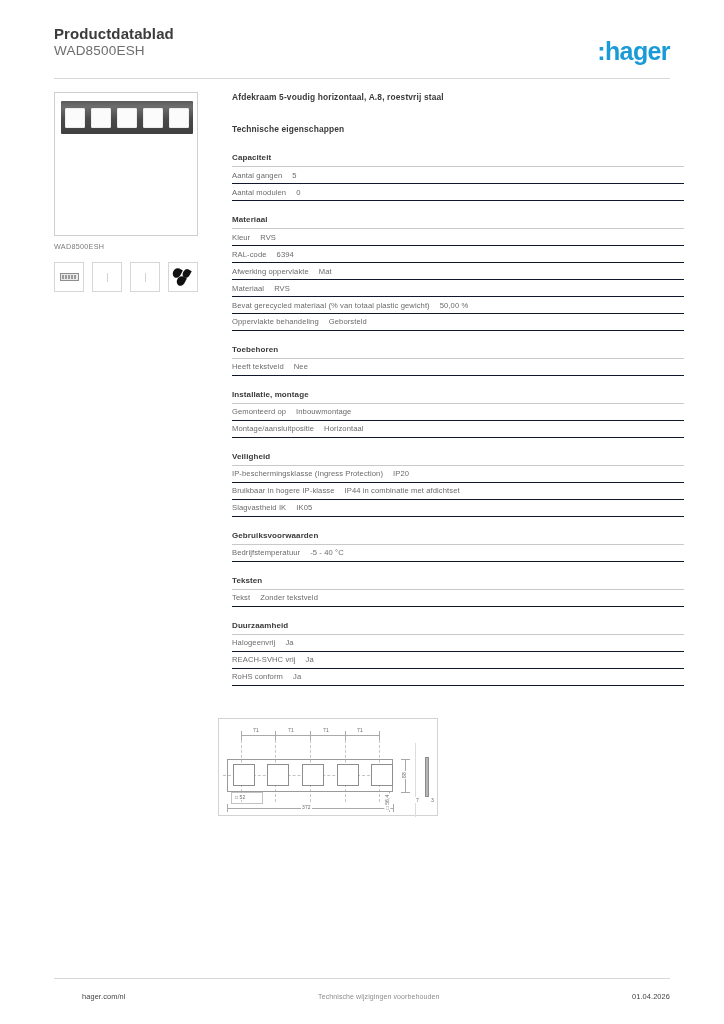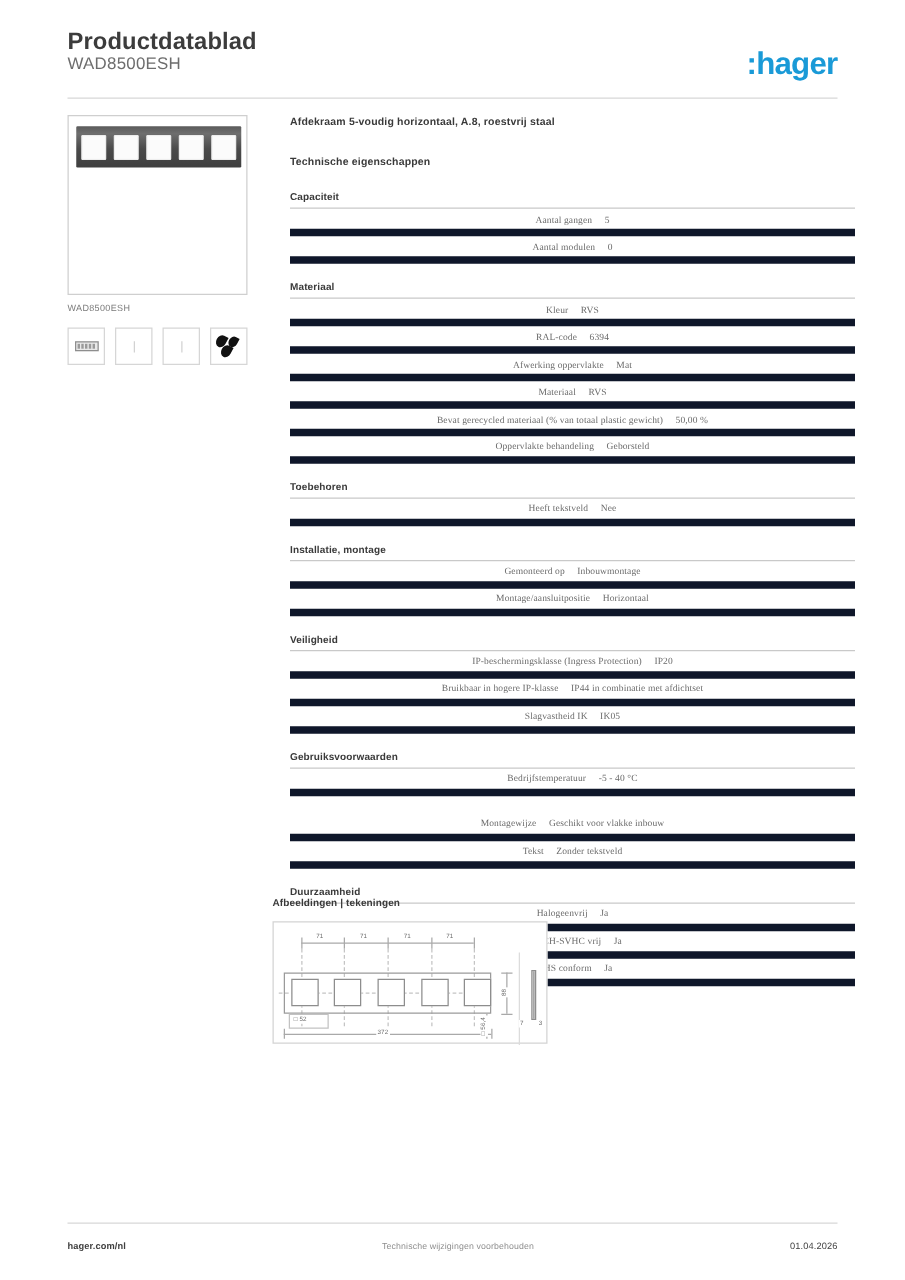--- a/index.html
+++ b/index.html
@@ -10,21 +10,21 @@
     color: #4a4a4a;
     -webkit-font-smoothing: antialiased;
   }
   .page { position: relative; width: 724px; height: 1024px; padding: 0; }
 
   
   .header {
     position: absolute; left: 54px; top: 26px; width: 616px; height: 48px;
   }
   .header-title {
-    font-size: 19px; font-weight: bold; color: #3c3c3c; letter-spacing: 0.1px;
+    font-size: 15px; font-weight: bold; color: #3c3c3c; letter-spacing: 0.1px;
     line-height: 16px;
   }
   .header-sub {
     font-size: 13.5px; font-weight: normal; color: #6d6d6d; line-height: 17px;
     letter-spacing: 0.2px;
   }
   .logo {
     position: absolute; right: 0; top: 11px;
     font-size: 25px; font-weight: bold; color: #1a9ad7; letter-spacing: -0.6px;
     font-family: "Liberation Sans", sans-serif;
@@ -84,23 +84,23 @@
   .spec-sub {
     font-size: 8.4px; font-weight: bold; color: #3a3a3a; letter-spacing: 0.15px;
     margin-bottom: 19px;
   }
   .group { margin-bottom: 14px; }
   .group-head {
     font-size: 8px; font-weight: bold; color: #3a3a3a; letter-spacing: 0.1px;
     padding-bottom: 4px; border-bottom: 1px solid #c9c9c9;
   }
   .row {
-    display: flex; justify-content: center; align-items: baseline;
+    display: flex; justify-content: flex-start; align-items: baseline;
     font-size: 7.6px; color: #6a6a6a; letter-spacing: 0.1px;
-    padding: 3.6px 0 3.4px 0; border-bottom: 6px solid #0f172a; font-family: Liberation Serif, serif;
+    padding: 3.6px 0 3.4px 0; border-bottom: 1px solid #0f172a;
   }
   .row .k { text-align: left; }
   .row .v { text-align: right; white-space: nowrap; padding-left: 10px; }
 
   
   .draw-sec { position: absolute; left: 218px; top: 718px; width: 452px; }
   .draw-head {
     font-size: 8px; font-weight: bold; color: #3a3a3a; letter-spacing: 0.1px;
     margin-bottom: 10px;
   }
@@ -134,21 +134,21 @@
   
   .footer-rule {
     position: absolute; left: 54px; top: 978px; width: 616px;
     border-top: 1px solid #d8d8d8;
   }
   .footer {
     position: absolute; left: 54px; top: 992px; width: 616px;
     display: flex; justify-content: space-between; align-items: baseline;
     font-size: 7.4px;
   }
-  .footer .fl { font-weight: bold; color: #3f3f3f; letter-spacing: 0.1px; }
+  .footer .fl { font-weight: normal; color: #3f3f3f; letter-spacing: 0.1px; margin-left: 28px; }
   .footer .fc { color: #8e8e8e; letter-spacing: 0.1px; font-size: 7px; }
   .footer .fr { font-weight: normal; color: #3f3f3f; letter-spacing: 0.1px; }
 </style>
 </head>
 <body>
 
 <div class="page">
 
   <div class="header">
     <div class="header-title">Productdatablad</div>
@@ -271,24 +271,21 @@
           </div>
         </div>
         <div class="group">
           <div class="group-head">Gebruiksvoorwaarden</div>
           <div class="row">
             <span class="k">Bedrijfstemperatuur</span>
             <span class="v">-5 - 40 °C</span>
           </div>
         </div>
         <div class="group">
-          <div class="row">
-            <span class="k">Montagewijze</span>
-            <span class="v">Geschikt voor vlakke inbouw</span>
-          </div>
+          <div class="group-head">Teksten</div>
           <div class="row">
             <span class="k">Tekst</span>
             <span class="v">Zonder tekstveld</span>
           </div>
         </div>
         <div class="group">
           <div class="group-head">Duurzaamheid</div>
           <div class="row">
             <span class="k">Halogeenvrij</span>
             <span class="v">Ja</span>
@@ -299,21 +296,20 @@
           </div>
           <div class="row">
             <span class="k">RoHS conform</span>
             <span class="v">Ja</span>
           </div>
         </div>
       </div>
   </div>
 
   <div class="draw-sec">
-    <div class="draw-head">Afbeeldingen | tekeningen</div>
     <div class="draw-box">
 
       <div class="dl h" style="left:22px; top:16px; width:138px;"></div>
       <div class="dl v" style="left:22px;  top:12px; height:9px;"></div>
       <div class="dl v" style="left:56px;  top:12px; height:9px;"></div>
       <div class="dl v" style="left:91px;  top:12px; height:9px;"></div>
       <div class="dl v" style="left:126px; top:12px; height:9px;"></div>
       <div class="dl v" style="left:160px; top:12px; height:9px;"></div>
 
       <div class="dnum" style="left:33px; top:8px;">71</div>

